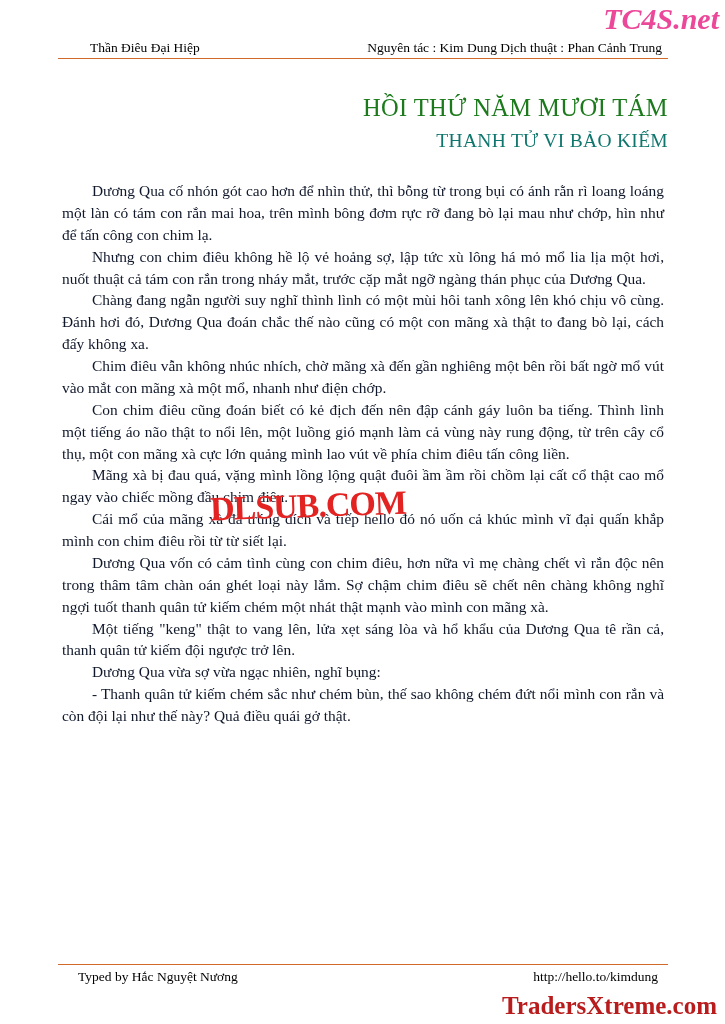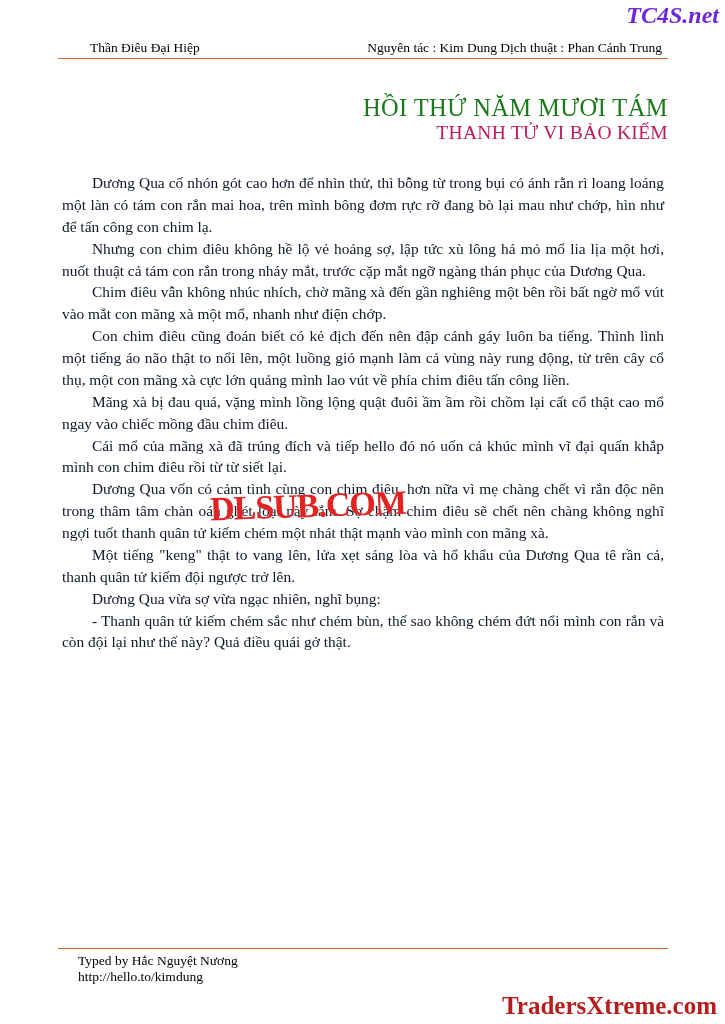--- a/index.html
+++ b/index.html
@@ -14,24 +14,24 @@
     overflow: hidden;
     font-family: "Liberation Serif", serif;
   }
 
   
   .wm-topright {
     position: absolute;
     top: 2px;
     right: 6px;
     font-family: "Liberation Serif", serif;
-    font-size: 24px;
+    font-size: 30px;
     font-weight: bold;
     font-style: italic;
-    color: #6d28d9;
+    color: #ec4899;
     letter-spacing: 0px;
     text-shadow: 1px 1px 0 #ffffff;
     z-index: 5;
   }
   .wm-center {
     position: absolute;
     top: 487px;
     left: 210px;
     font-family: "Liberation Serif", serif;
     font-size: 34px;
@@ -92,22 +92,22 @@
     text-align: right;
     margin-top: 32px;
   }
   .title-main {
     font-size: 24.5px;
     color: #1c7a1c;
     letter-spacing: 0.4px;
   }
   .title-sub {
     font-size: 19.5px;
-    color: #be185d;
-    margin-top: 0;
+    color: #0f766e;
+    margin-top: 8px;
     letter-spacing: 0.3px;
   }
 
   .body-text {
     margin-top: 28px;
     font-size: 15.4px;
     line-height: 1.42;
     color: #0f172a;
     text-align: justify;
     padding: 0 4px;
@@ -121,21 +121,20 @@
     position: absolute;
     left: 0;
     bottom: 0;
     width: 100%;
   }
   .footer-row {
     display: flex;
     justify-content: space-between;
     font-size: 13.5px;
     padding: 4px 10px 0 20px;
-    flex-direction: column;
   }
   .footer-left { color: #000; }
   .footer-right { color: #000; }
 </style>
 </head>
 <body>
 
 <div class="wm-topright">TC4S.net</div>
 
 <div class="page">
@@ -149,20 +148,21 @@
   </div>
 
   <div class="titles">
     <div class="title-main">HỒI THỨ NĂM MƯƠI TÁM</div>
     <div class="title-sub">THANH TỬ VI BẢO KIẾM</div>
   </div>
 
   <div class="body-text">
     <p>Dương Qua cố nhón gót cao hơn để nhìn thử, thì bỗng từ trong bụi có ánh rằn rì loang loáng một làn có tám con rắn mai hoa, trên mình bông đơm rực rỡ đang bò lại mau như chớp, hìn như để tấn công con chim lạ.</p>
     <p>Nhưng con chim điêu không hề lộ vẻ hoảng sợ, lập tức xù lông há mỏ mổ lia lịa một hơi, nuốt thuật cả tám con rắn trong nháy mắt, trước cặp mắt ngỡ ngàng thán phục của Dương Qua.</p>
+    <p>Chàng đang ngẫn người suy nghĩ thình lình có một mùi hôi tanh xông lên khó chịu vô cùng.  Đánh hơi đó, Dương Qua đoán chắc thế nào cũng có một con mãng xà thật to đang bò lại, cách đấy không xa.</p>
     <p>Chim điêu vẫn không nhúc nhích, chờ mãng xà đến gần nghiêng một bên rồi bất ngờ mổ vút vào mắt con mãng xà một mổ, nhanh như điện chớp.</p>
     <p>Con chim điêu cũng đoán biết có kẻ địch đến nên đập cánh gáy luôn ba tiếng.  Thình lình một tiếng áo não thật to nổi lên, một luồng gió mạnh làm cả vùng này rung động, từ trên cây cổ thụ, một con mãng xà cực lớn quảng mình lao vút về phía chim điêu tấn công liền.</p>
     <p>Mãng xà bị đau quá, vặng mình lồng lộng quật đuôi ầm ầm rồi chồm lại cất cổ thật cao mổ ngay vào chiếc mồng đầu chim điêu.</p>
     <p>Cái mổ của mãng xà đã trúng đích và tiếp hello đó nó uốn cả khúc mình vĩ đại quấn khắp mình con chim điêu rồi từ từ siết lại.</p>
     <p>Dương Qua vốn có cảm tình cùng con chim điêu, hơn nữa vì mẹ chàng chết vì rắn độc nên trong thâm tâm chàn oán ghét loại này lắm.  Sợ chậm chim điêu sẽ chết nên chàng không nghĩ ngợi tuốt thanh quân tử kiếm chém một nhát thật mạnh vào mình con mãng xà.</p>
     <p>Một tiếng "keng" thật to vang lên, lửa xẹt sáng lòa và hổ khẩu của Dương Qua tê rần cả, thanh quân tử kiếm đội ngược trở lên.</p>
     <p>Dương Qua vừa sợ vừa ngạc nhiên, nghĩ bụng:</p>
     <p>- Thanh quân tử kiếm chém sắc như chém bùn, thế sao không chém đứt nổi mình con rắn và còn đội lại như thế này? Quả điều quái gở thật.</p>
   </div>
 

